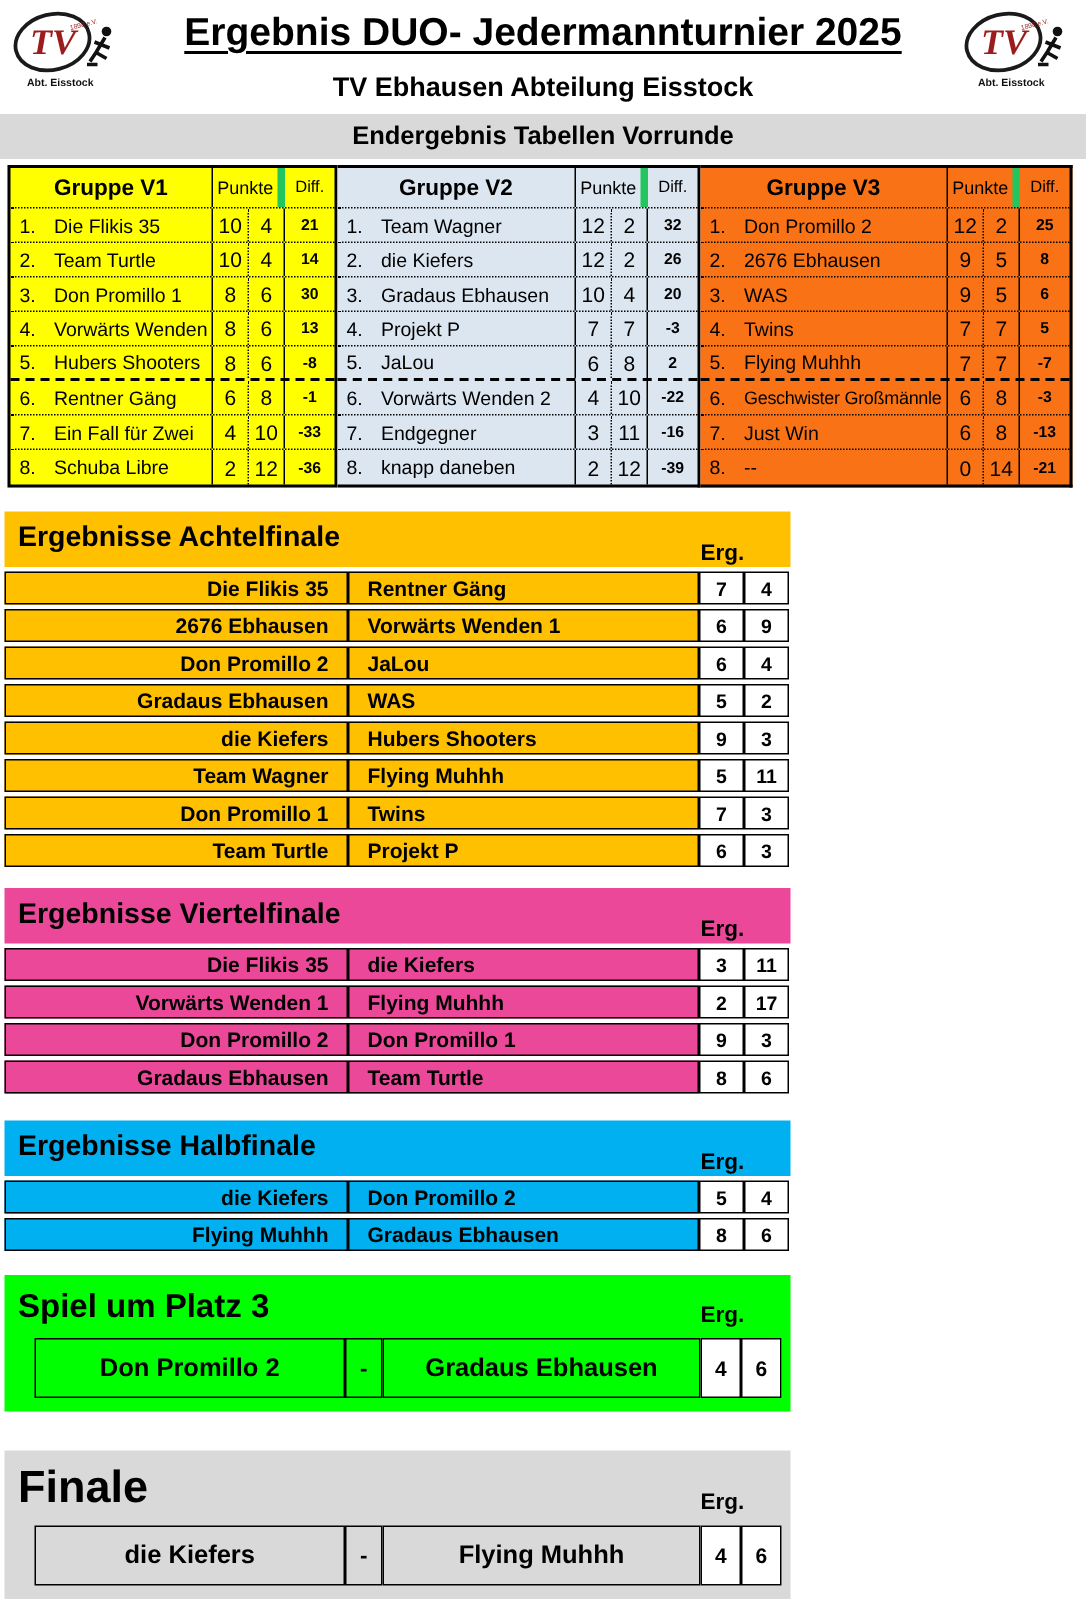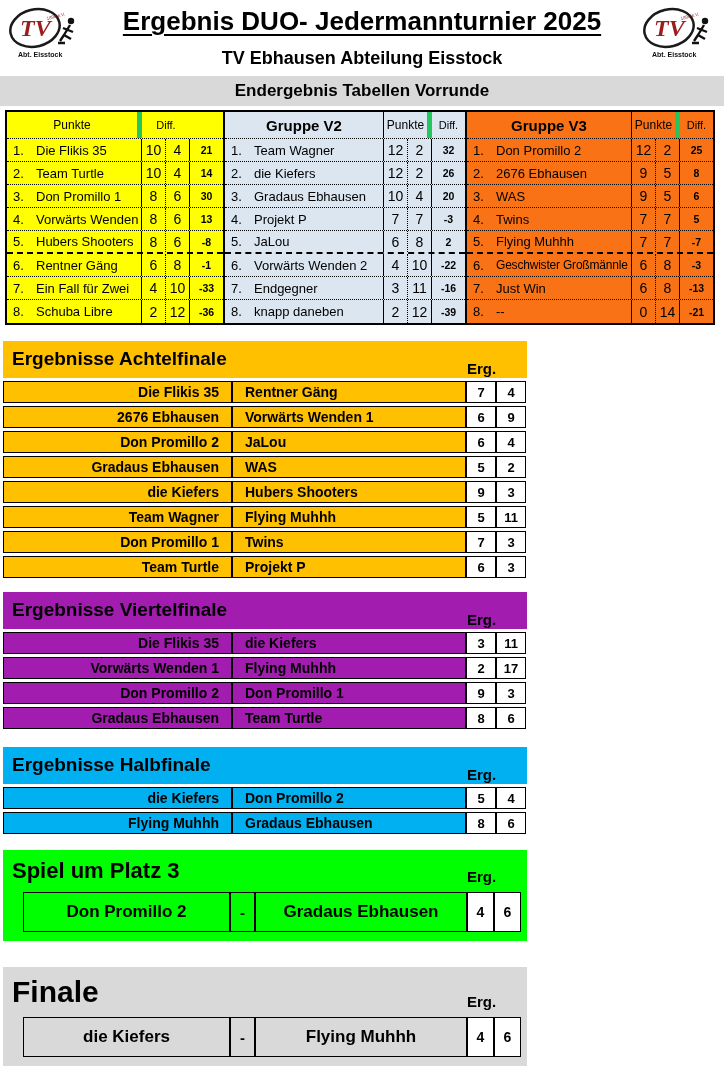--- a/index.html
+++ b/index.html
@@ -45,21 +45,21 @@
   .g-diff { font-size: 10.5px; font-weight: bold; }
   
   .ko { width: 524px; margin-left: 3px; }
   .ko.achtel { margin-top: 16px; }
   .ko.viertel { margin-top: 14px; }
   .ko.halb { margin-top: 18px; }
   .ko-title { position: relative; height: 37px; }
   .ko-title h2 { position: absolute; left: 9px; top: 7px; font-size: 19px; }
   .erg { position: absolute; right: 2px; bottom: 1px; width: 58px; text-align: left; font-size: 15px; font-weight: bold; margin-top: 46px; }
   .achtel .ko-title, .achtel .ko-t1, .achtel .ko-t2 { background: #FFC000; }
-  .viertel .ko-title, .viertel .ko-t1, .viertel .ko-t2 { background: #a21caf; }
+  .viertel .ko-title, .viertel .ko-t1, .viertel .ko-t2 { background: #ec4899; }
   .halb .ko-title, .halb .ko-t1, .halb .ko-t2 { background: #00B0F0; }
   .ko-row { display: grid; grid-template-columns: 229px 234px 30px 30px; height: 22px; margin-top: 3px; }
   .ko-row > div { border: 1px solid #000; display: flex; align-items: center; font-weight: bold; }
   .ko-t1 { justify-content: flex-end; padding-right: 12px; font-size: 14px; }
   .ko-t2 { padding-left: 12px; font-size: 14px; }
   .ko-s { background: #fff; justify-content: center; font-size: 13px; }
   
   .big { width: 524px; margin-left: 3px; padding-bottom: 9px; }
   .big.platz3 { background: #00FF00; margin-top: 16px; }
   .big.finale { background: #D9D9D9; margin-top: 26px; }
@@ -101,20 +101,21 @@
     </g>
   </svg>
 </div>
 <div class="subtitle">TV Ebhausen Abteilung Eisstock</div>
 <div class="banner">Endergebnis Tabellen Vorrunde</div>
 
 <div class="groups">
 
   <div class="group v1">
     <div class="g-header">
+      <div class="g-hname">Gruppe V1</div>
       <div class="g-hpunkte">Punkte</div>
       <div class="g-hdiff">Diff.</div>
     </div>
     <div class="g-row">
       <div class="g-name">
           <span class="rank">1.</span>
           <span class="tname">Die Flikis 35</span>
         </div>
       <div class="g-pw">10</div>
       <div class="g-pl">4</div>

